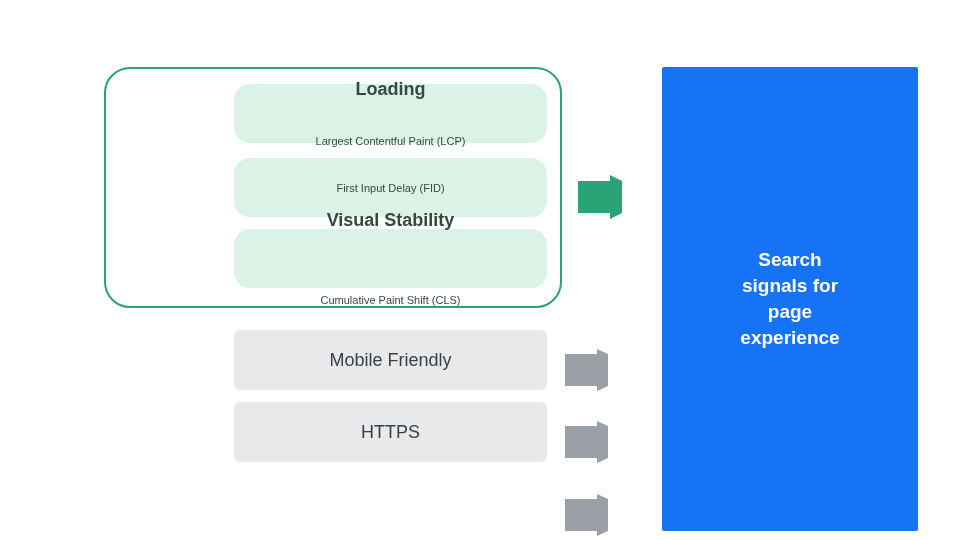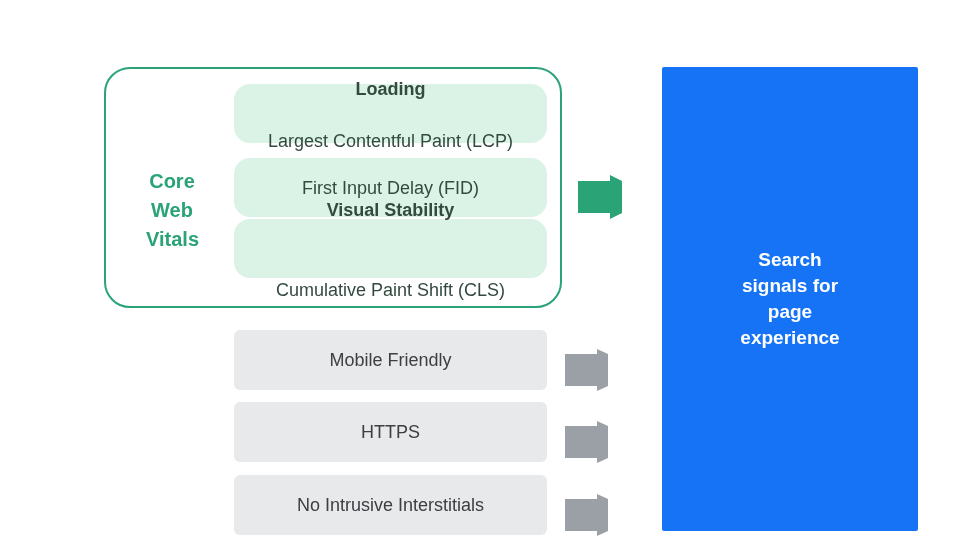--- a/index.html
+++ b/index.html
@@ -50,29 +50,29 @@
     background: var(--green-light);
     border-radius: 16px;
     display: flex;
     flex-direction: column;
     align-items: center;
     justify-content: center;
     text-align: center;
   }
   .cwv-pill.p0 { top: 15px; }
   .cwv-pill.p1 { top: 89px; }
-  .cwv-pill.p2 { top: 150px; gap: 28px; }
+  .cwv-pill.p2 { top: 160px; gap: 28px; }
   .cwv-pill .title {
     font-size: 18px;
     font-weight: 700;
     color: var(--green-text-dark);
     line-height: 23px;
   }
   .cwv-pill .subtitle {
-    font-size: 18px;
+    font-size: 11px;
     font-weight: 400;
     color: var(--green-text-dark);
     line-height: 16px;
   }
 
   
   .signal-pill {
     position: absolute;
     left: 202px;
     width: 313px; height: 60px;
@@ -152,30 +152,26 @@
       <div class="subtitle">Largest Contentful Paint (LCP)</div>
     </div>
     <div class="cwv-pill p1">
       <div class="subtitle">First Input Delay (FID)</div>
     </div>
     <div class="cwv-pill p2">
       <div class="title">Visual Stability</div>
       <div class="subtitle">Cumulative Paint Shift (CLS)</div>
     </div>
   </div>
-  <div class="cwv-label">Core Web Vitals</div>
 
   <div class="signal-pill s0">
     <div class="label">Mobile Friendly</div>
   </div>
   <div class="signal-pill s1">
     <div class="label">HTTPS</div>
-  </div>
-  <div class="signal-pill s2">
-    <div class="label">No Intrusive Interstitials</div>
   </div>
 
   <div class="arrow green-arrow">
     <div class="shaft"></div>
     <div class="head"></div>
   </div>
   <div class="arrow gray-arrow a0">
     <div class="shaft"></div>
     <div class="head"></div>
   </div>

